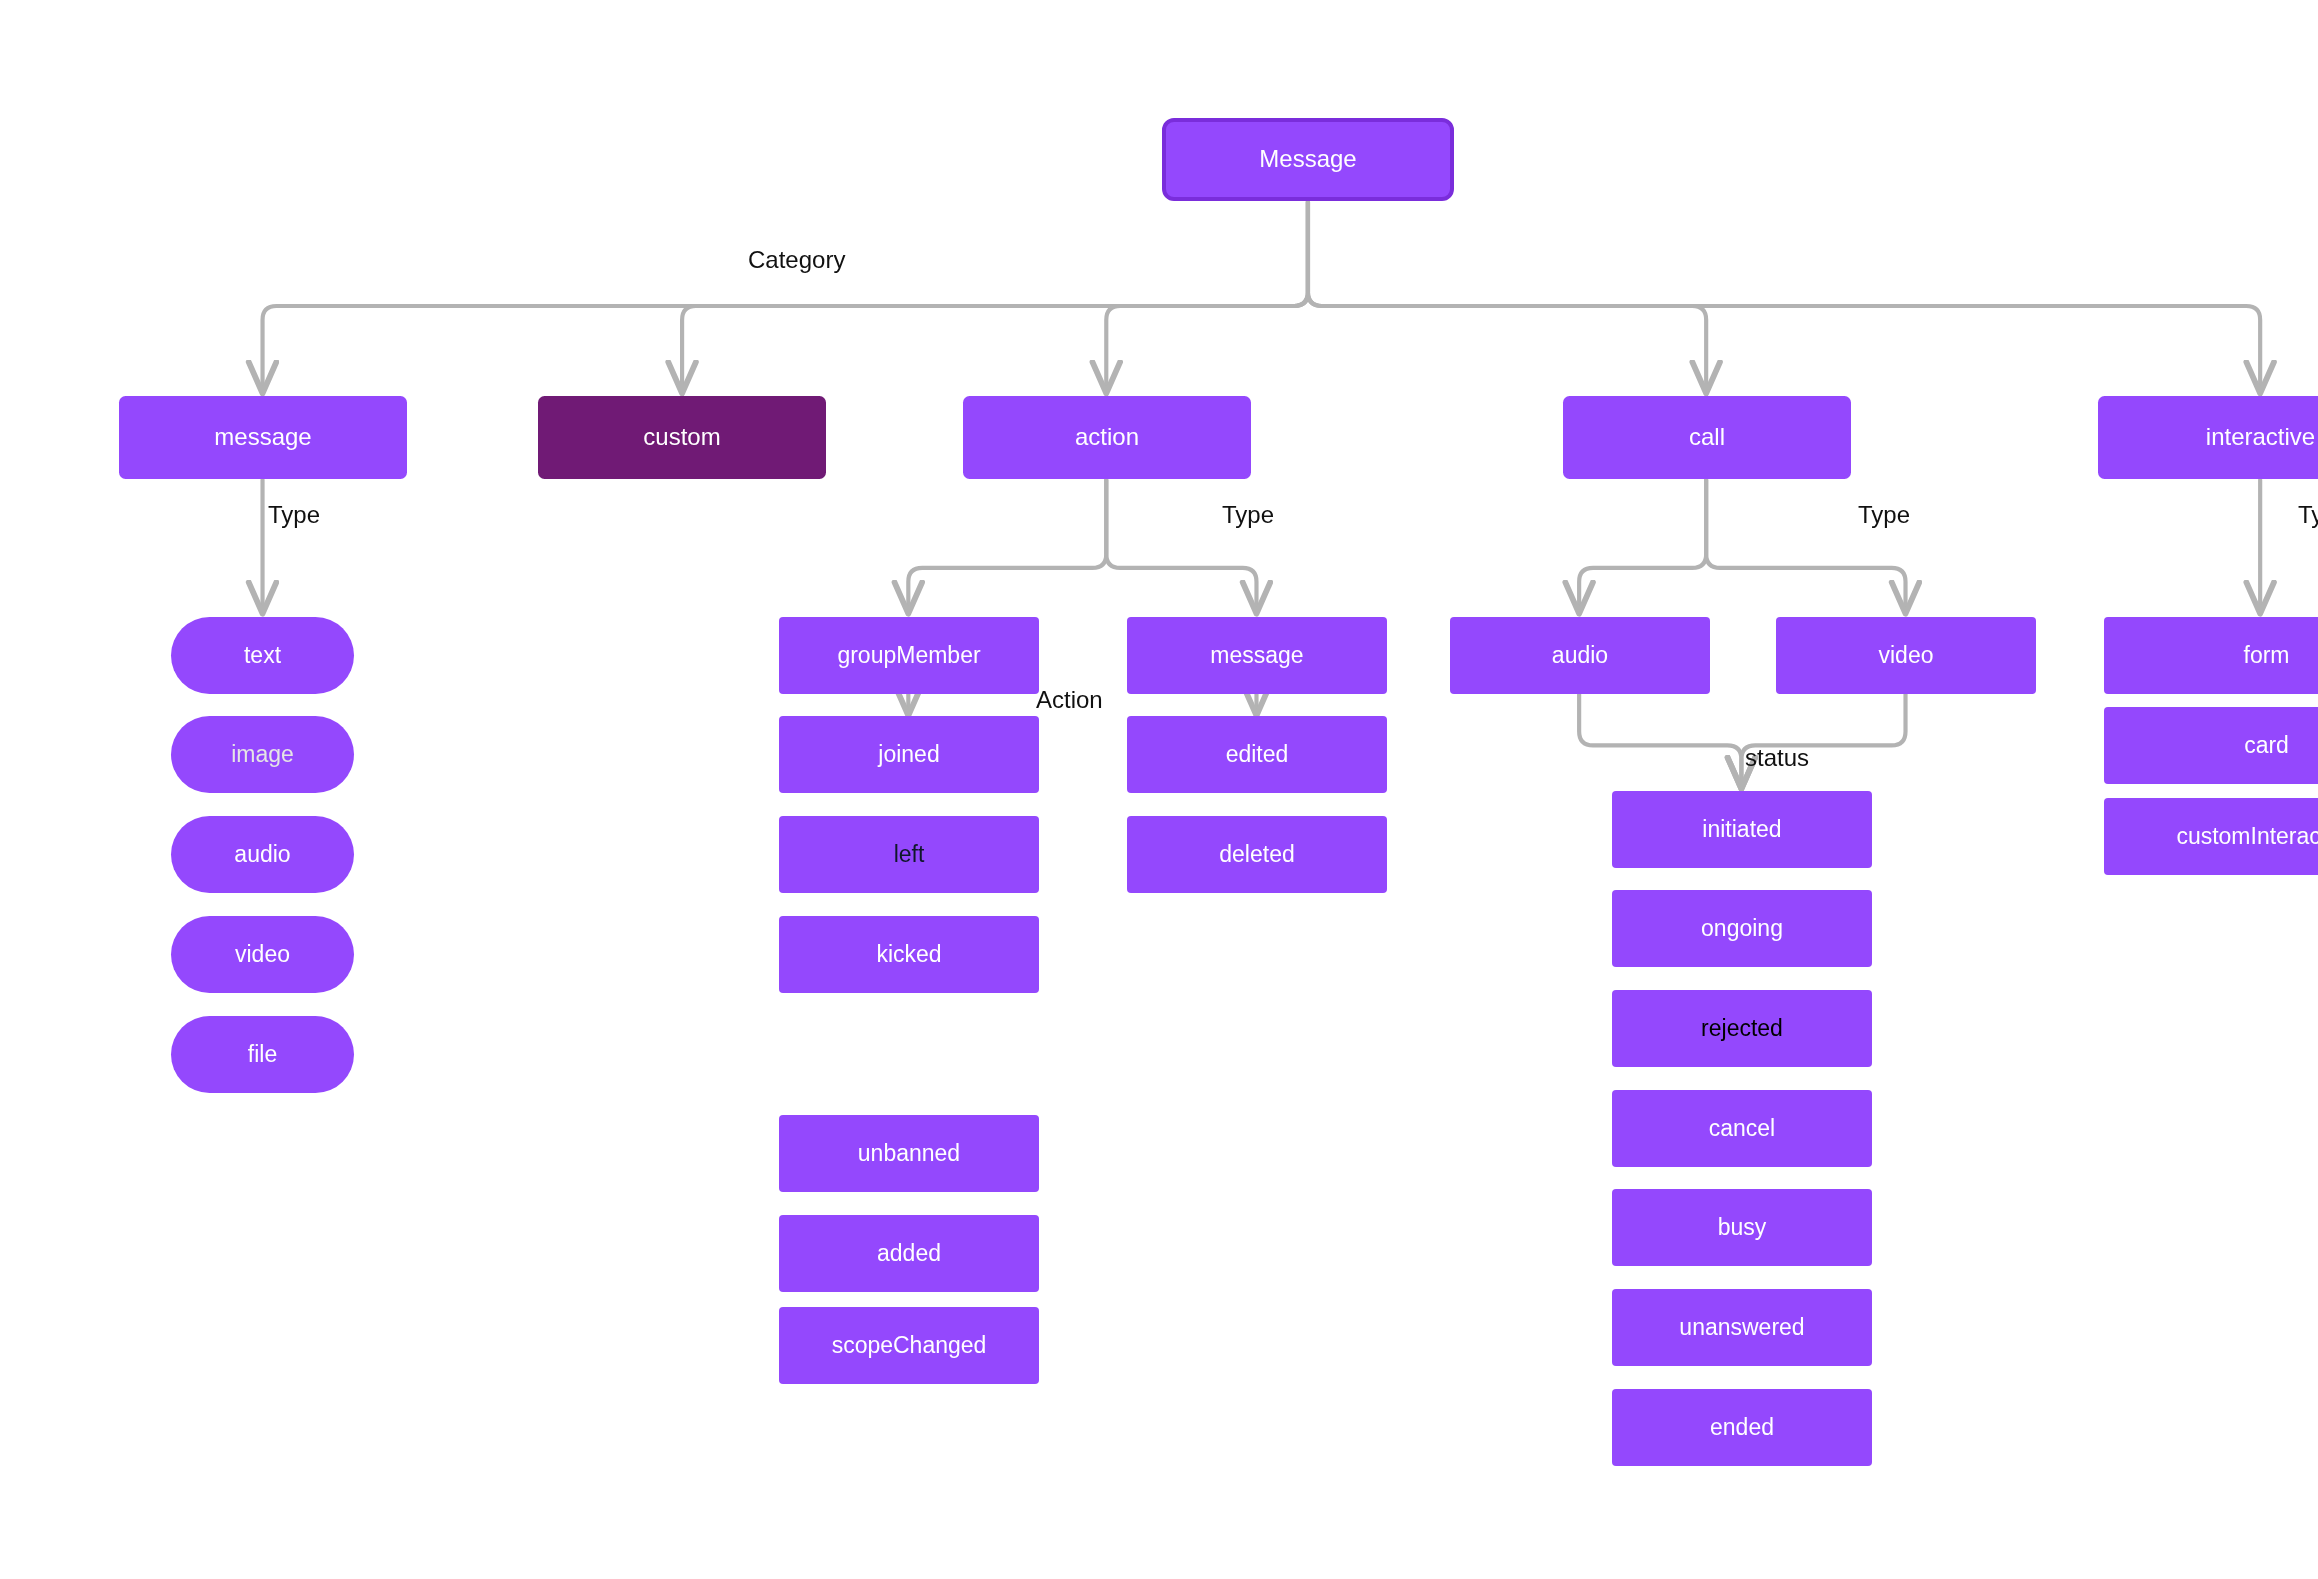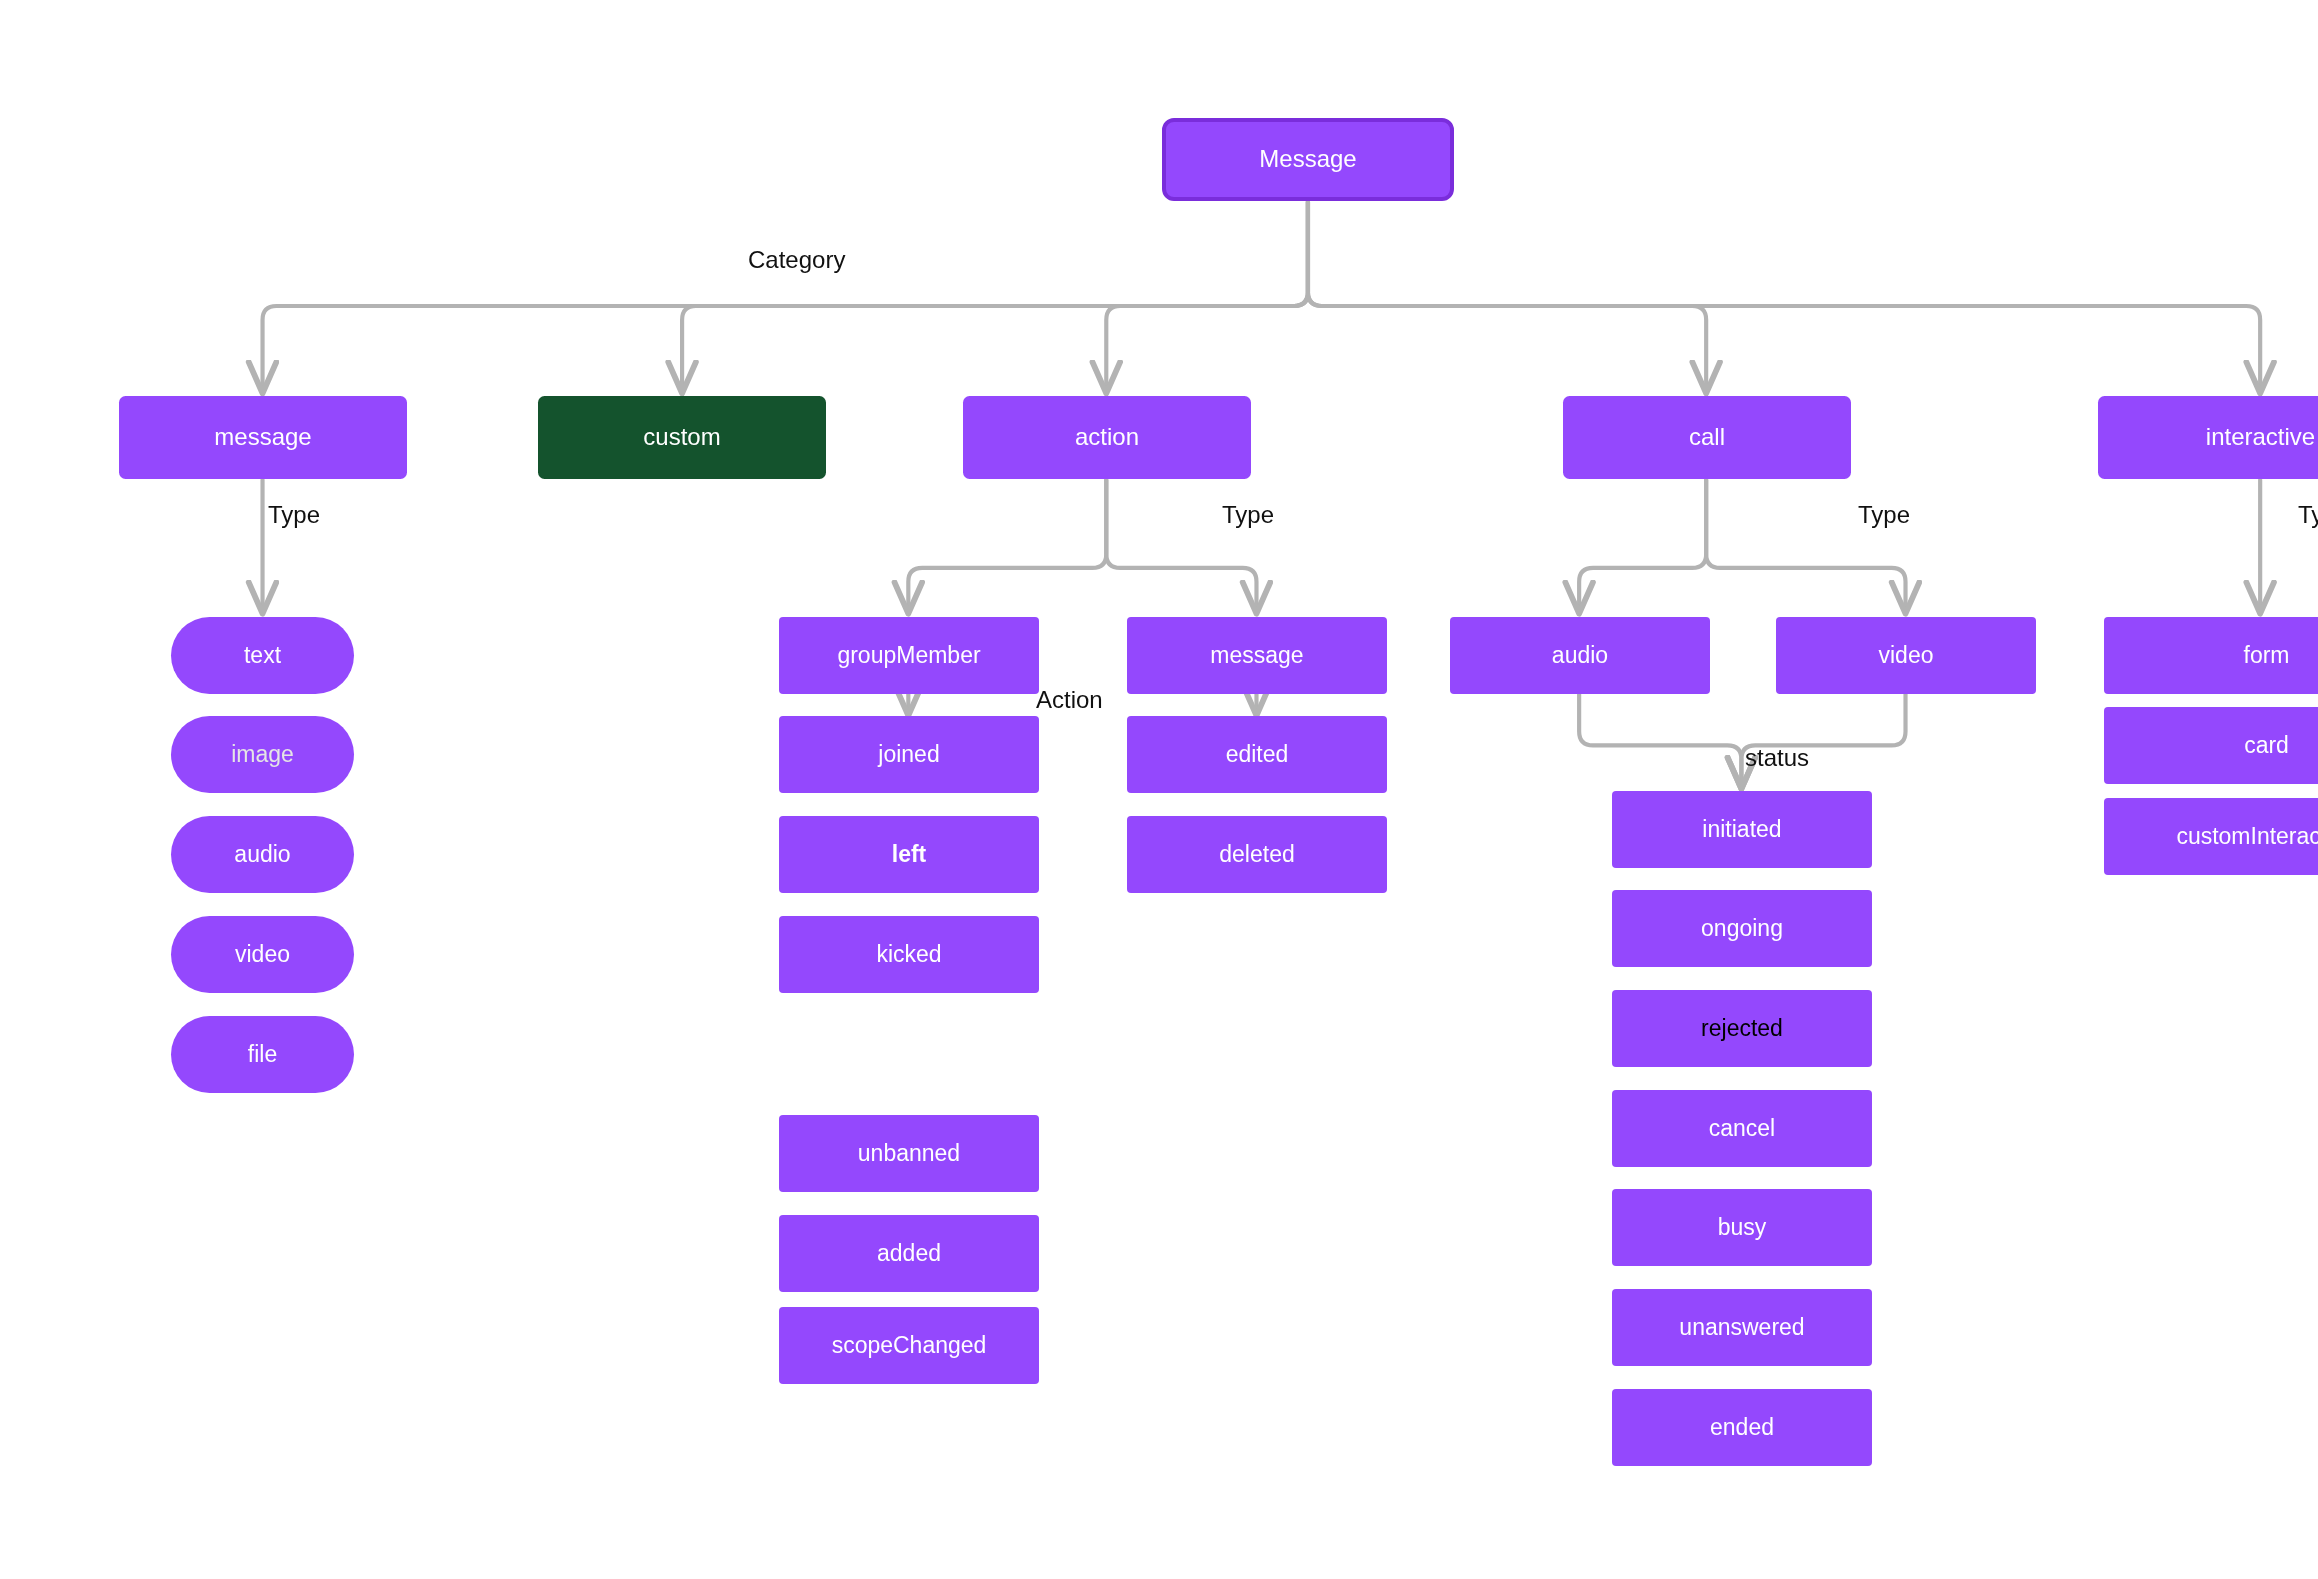--- a/index.html
+++ b/index.html
@@ -92,32 +92,32 @@
       <path d="M1959,1495 L1959,1540"></path>
 
       <path d="M2710,1495 L2710,1540"></path>
 
       <path d="M3406,1495 L3406,1578 Q3406,1608 3436,1608 L3726,1608 Q3756,1608 3756,1638 L3756,1698"></path>
       <path d="M4110,1495 L4110,1578 Q4110,1608 4080,1608 L3786,1608 Q3756,1608 3756,1638 L3756,1698"></path>
     </g>
   </svg>
 <div class="node root" style="left: 1162px; top: 118px; width: 292px; height: 83px; background: rgb(148, 72, 253); border-color: rgb(122, 45, 219); color: rgb(255, 255, 255);">Message</div>
     <div class="node cat" style="left: 119px; top: 396px; width: 288px; height: 83px; background: rgb(148, 72, 253); color: rgb(255, 255, 255);">message</div>
-    <div class="node cat" style="left: 538px; top: 396px; width: 288px; height: 83px; background: #14532d; color: rgb(255, 255, 255);">custom</div>
+    <div class="node cat" style="left: 538px; top: 396px; width: 288px; height: 83px; background: #701a75; color: rgb(255, 255, 255);">custom</div>
     <div class="node cat" style="left: 963px; top: 396px; width: 288px; height: 83px; background: rgb(148, 72, 253); color: rgb(255, 255, 255);">action</div>
     <div class="node cat" style="left: 1563px; top: 396px; width: 288px; height: 83px; background: rgb(148, 72, 253); color: rgb(255, 255, 255);">call</div>
     <div class="node cat" style="left: 2098px; top: 396px; width: 325px; height: 83px; background: rgb(148, 72, 253); color: rgb(255, 255, 255);">interactive</div>
     <div class="node leaf" style="left: 171px; top: 617px; width: 183px; height: 77px; background: rgb(148, 72, 253); color: rgb(255, 255, 255);">text</div>
     <div class="node leaf" style="left: 171px; top: 716px; width: 183px; height: 77px; background: rgb(148, 72, 253); color: #e5e5e5;">image</div>
     <div class="node leaf" style="left: 171px; top: 816px; width: 183px; height: 77px; background: rgb(148, 72, 253); color: rgb(255, 255, 255);">audio</div>
     <div class="node leaf" style="left: 171px; top: 916px; width: 183px; height: 77px; background: rgb(148, 72, 253); color: rgb(255, 255, 255);">video</div>
     <div class="node leaf" style="left: 171px; top: 1016px; width: 183px; height: 77px; background: rgb(148, 72, 253); color: rgb(255, 255, 255);">file</div>
     <div class="node sub" style="left: 779px; top: 617px; width: 260px; height: 77px; background: rgb(148, 72, 253); color: rgb(255, 255, 255);">groupMember</div>
     <div class="node sub" style="left: 779px; top: 716px; width: 260px; height: 77px; background: rgb(148, 72, 253); color: rgb(255, 255, 255);">joined</div>
-    <div class="node sub" style="left: 779px; top: 816px; width: 260px; height: 77px; background: rgb(148, 72, 253); color: #ffffff; font-weight: bold;">left</div>
+    <div class="node sub" style="left: 779px; top: 816px; width: 260px; height: 77px; background: rgb(148, 72, 253); color: #0f172a;">left</div>
     <div class="node sub" style="left: 779px; top: 916px; width: 260px; height: 77px; background: rgb(148, 72, 253); color: rgb(255, 255, 255);">kicked</div>
     <div class="node sub" style="left: 779px; top: 1115px; width: 260px; height: 77px; background: rgb(148, 72, 253); color: rgb(255, 255, 255);">unbanned</div>
     <div class="node sub" style="left: 779px; top: 1215px; width: 260px; height: 77px; background: rgb(148, 72, 253); color: rgb(255, 255, 255);">added</div>
     <div class="node sub" style="left: 779px; top: 1307px; width: 260px; height: 77px; background: rgb(148, 72, 253); color: rgb(255, 255, 255);">scopeChanged</div>
     <div class="node sub" style="left: 1127px; top: 617px; width: 260px; height: 77px; background: rgb(148, 72, 253); color: rgb(255, 255, 255);">message</div>
     <div class="node sub" style="left: 1127px; top: 716px; width: 260px; height: 77px; background: rgb(148, 72, 253); color: rgb(255, 255, 255);">edited</div>
     <div class="node sub" style="left: 1127px; top: 816px; width: 260px; height: 77px; background: rgb(148, 72, 253); color: rgb(255, 255, 255);">deleted</div>
     <div class="node sub" style="left: 1450px; top: 617px; width: 260px; height: 77px; background: rgb(148, 72, 253); color: rgb(255, 255, 255);">audio</div>
     <div class="node sub" style="left: 1776px; top: 617px; width: 260px; height: 77px; background: rgb(148, 72, 253); color: rgb(255, 255, 255);">video</div>
     <div class="node sub" style="left: 1612px; top: 791px; width: 260px; height: 77px; background: rgb(148, 72, 253); color: rgb(255, 255, 255);">initiated</div>

